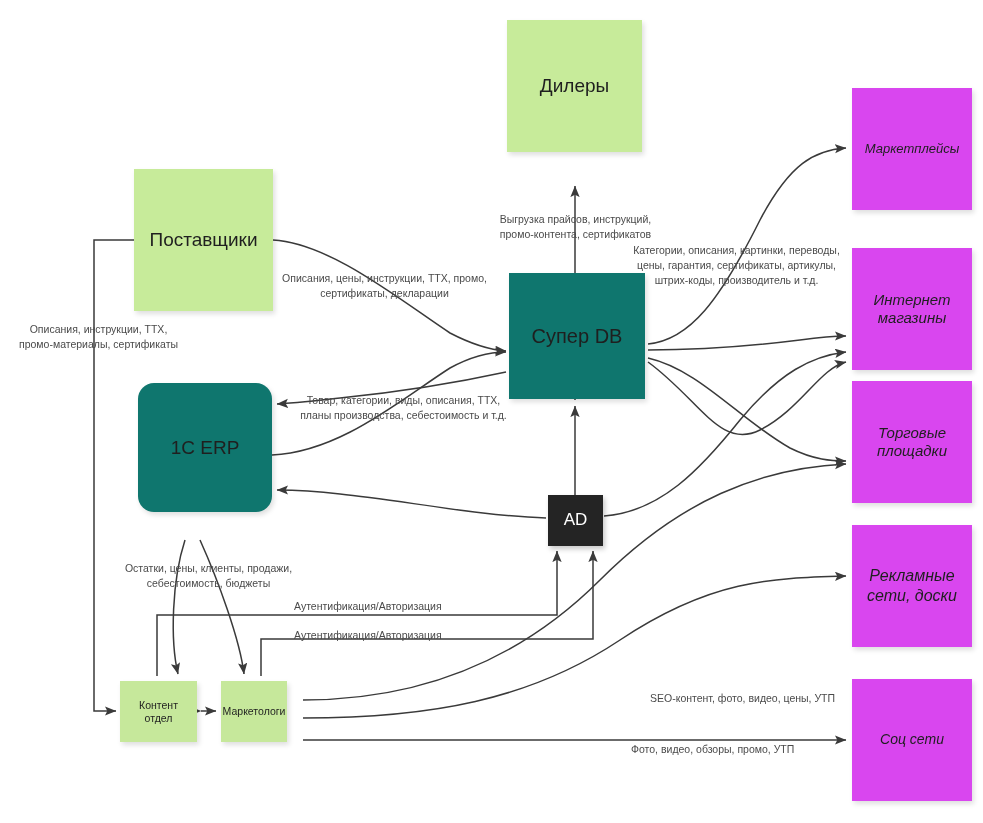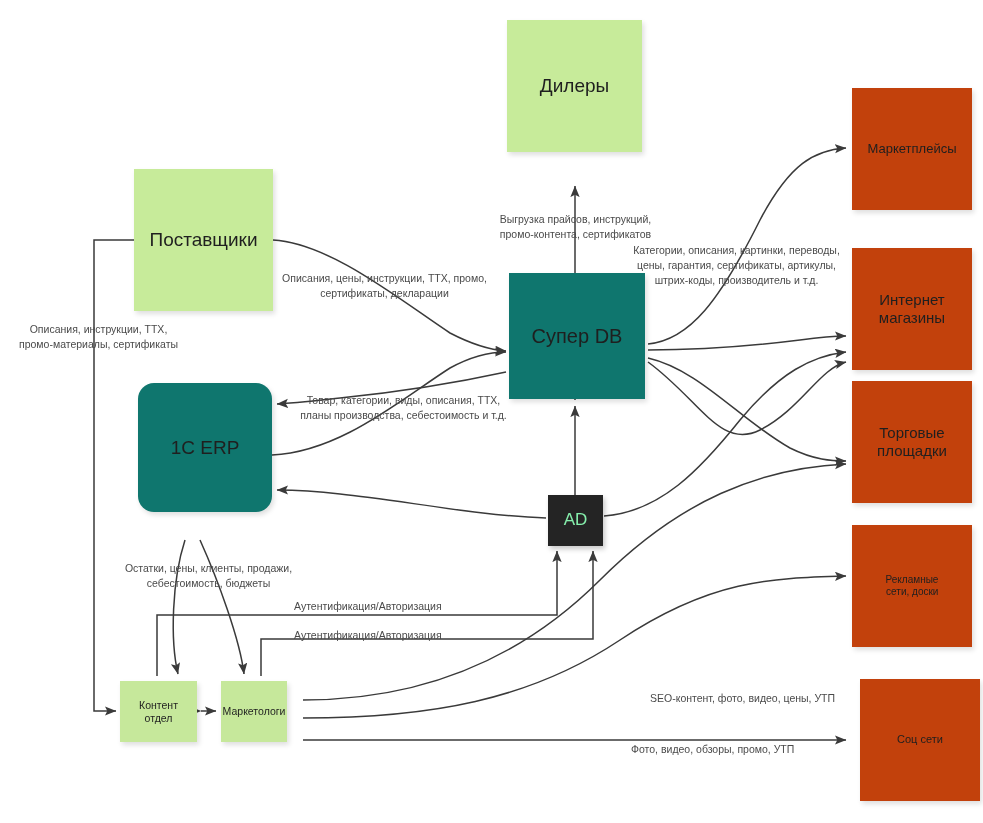--- a/index.html
+++ b/index.html
@@ -6,22 +6,22 @@
   body{width:983px;height:823px;font-family:"Liberation Sans","DejaVu Sans",sans-serif;}
   #canvas{position:relative;width:983px;height:823px;overflow:hidden;background:#fff;}
   svg#wires{position:absolute;left:0;top:0;width:983px;height:823px;pointer-events:none;}
   .node{position:absolute;box-sizing:border-box;display:flex;align-items:center;justify-content:center;
         text-align:center;line-height:1.22;color:#1f1f1f;
         box-shadow:2px 3px 5px rgba(0,0,0,0.13);}
   .node span{display:block;padding:0 6px;}
   .green{background:#c7eb9a;}
   .green2{background:#c6e89b;}
   .red{background:#0f766e;}
-  .yellow{background:#c2410c;}
-  .dark{background:#242424;color:#86efac;box-shadow:2px 3px 5px rgba(0,0,0,0.22);}
+  .yellow{background:#d946ef;font-style:italic;}
+  .dark{background:#242424;color:#ffffff;box-shadow:2px 3px 5px rgba(0,0,0,0.22);}
   .lbl{position:absolute;color:#4a4a4a;font-size:10.5px;line-height:1.42;text-align:center;
        white-space:pre-line;}
 </style>
 </head>
 <body>
 
 <div id="canvas">
 
   <svg id="wires" viewBox="0 0 983 823">
     <defs>
@@ -113,26 +113,26 @@
   <div class="node yellow" style="left:852px;top:248px;width:120px;height:122px;font-size:15px;white-space:pre-line;">
     <span>Интернет
 магазины</span>
   </div>
 
   <div class="node yellow" style="left:852px;top:381px;width:120px;height:122px;font-size:15px;white-space:pre-line;">
     <span>Торговые
 площадки</span>
   </div>
 
-  <div class="node yellow" style="left:852px;top:525px;width:120px;height:122px;font-size:10px;white-space:pre-line;text-align:right;">
+  <div class="node yellow" style="left:852px;top:525px;width:120px;height:122px;font-size:16px;white-space:pre-line;">
     <span>Рекламные
 сети, доски</span>
   </div>
 
-  <div class="node yellow" style="left:852px;top:679px;width:120px;height:122px;font-size:11px;white-space:pre-line;margin-left:8px;">
+  <div class="node yellow" style="left:852px;top:679px;width:120px;height:122px;font-size:14px;white-space:pre-line;">
     <span>Соц сети</span>
   </div>
 
   <div class="lbl" style="left:277px;top:271px;width:215px;">Описания, цены, инструкции, ТТХ, промо,
 сертификаты, декларации</div>
 
   <div class="lbl" style="left:6px;top:322px;width:185px;">Описания, инструкции, ТТХ,
 промо-материалы, сертификаты</div>
 
   <div class="lbl" style="left:492px;top:212px;width:167px;">Выгрузка прайсов, инструкций,

